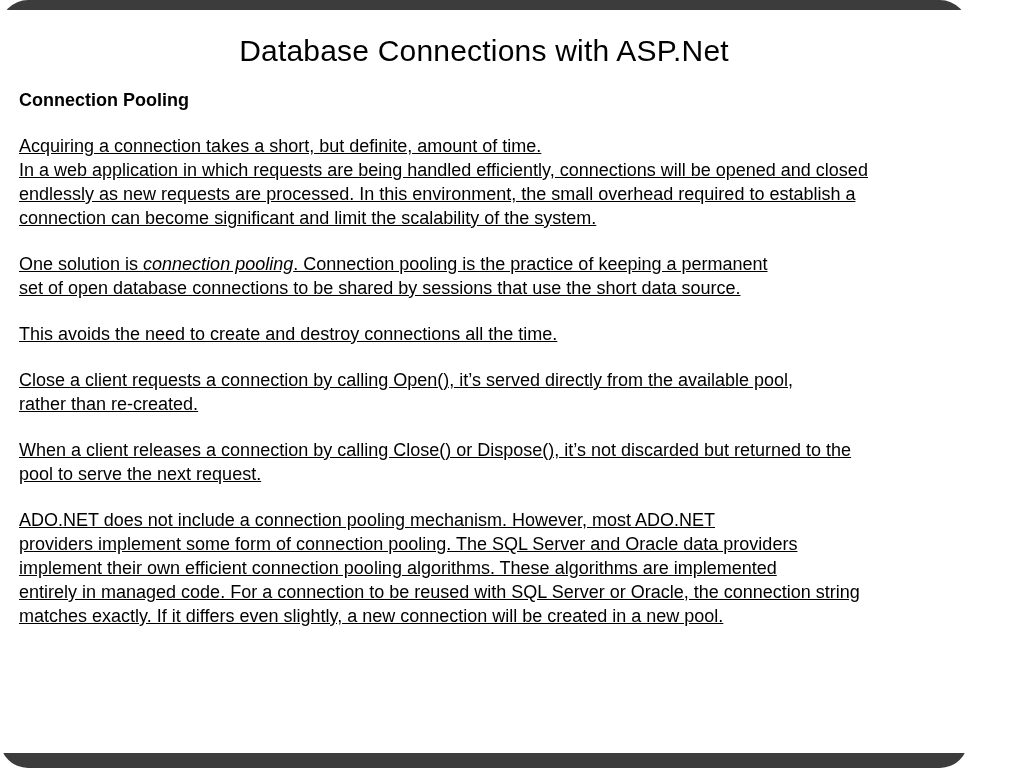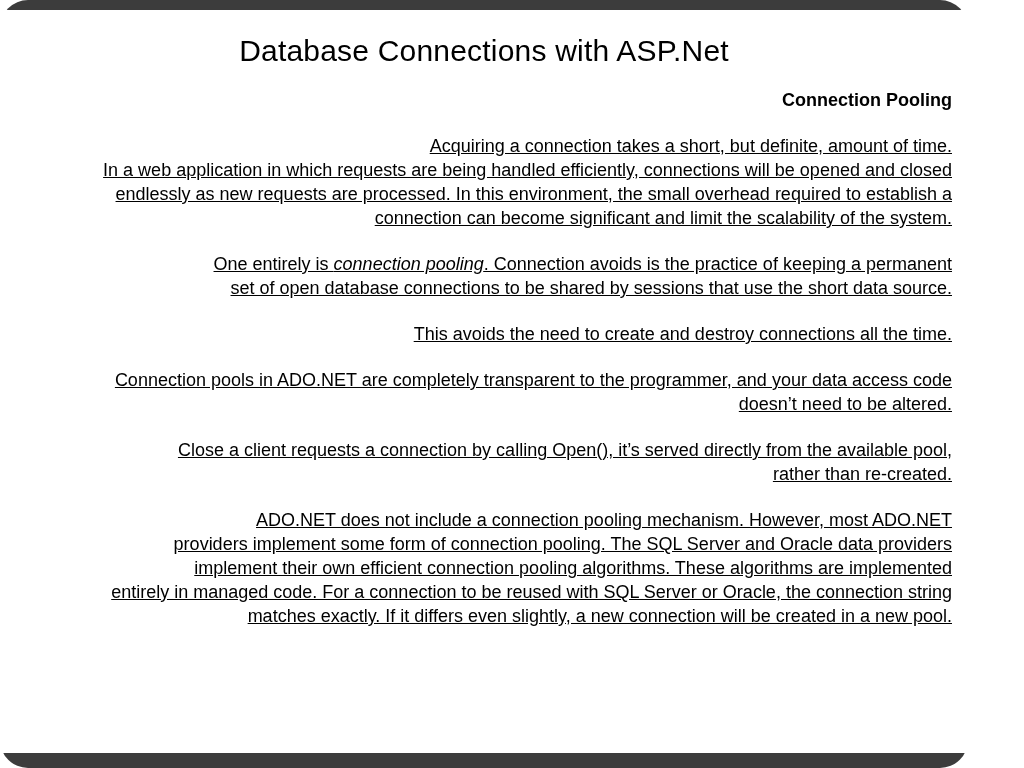--- a/index.html
+++ b/index.html
@@ -35,25 +35,24 @@
     margin: 0;
     padding-top: 34px;
     font-size: 30px;
     line-height: 34px;
     font-weight: 400;
     text-align: center;
     letter-spacing: 0.2px;
     white-space: pre;
   }
   .slide-body {
-    padding-left: 41px;
+    padding-left: 19px;
     padding-right: 16px;
     font-size: 18px;
     line-height: 24px;
-    text-align: right;
   }
   .section-heading {
     margin: 20px 0 0 0;
     font-size: 18px;
     line-height: 24px;
     font-weight: 700;
     white-space: pre;
   }
   .para {
     margin: 22px 0 0 0;
@@ -74,30 +73,30 @@
 
   <div class="slide-body">
 
     <h2 class="section-heading">Connection Pooling</h2>
 
     <div class="para">Acquiring a connection takes a short, but definite, amount of time.
 In a web application in which requests are being handled efficiently, connections will be opened and closed
 endlessly as new requests are processed. In this environment, the small overhead required to establish a
 connection can become significant and limit the scalability of the system.</div>
 
-    <div class="para"><span>One entirely is </span><em>connection pooling</em><span>. Connection avoids is the practice of keeping a permanent</span><br><span>set of open database connections to be shared by sessions that use the short data source.</span></div>
+    <div class="para"><span>One solution is </span><em>connection pooling</em><span>. Connection pooling is the practice of keeping a permanent</span><br><span>set of open database connections to be shared by sessions that use the short data source.</span></div>
 
     <div class="para">This avoids the need to create and destroy connections all the time.</div>
 
-    <div class="para">Connection pools in ADO.NET are completely transparent to the programmer, and your data access code
-doesn’t need to be altered.</div>
 
     <div class="para">Close a client requests a connection by calling Open(), it’s served directly from the available pool,
 rather than re-created.</div>
 
+    <div class="para">When a client releases a connection by calling Close() or Dispose(), it’s not discarded but returned to the
+pool to serve the next request.</div>
 
     <div class="para">ADO.NET does not include a connection pooling mechanism. However, most ADO.NET
 providers implement some form of connection pooling. The SQL Server and Oracle data providers
 implement their own efficient connection pooling algorithms. These algorithms are implemented
 entirely in managed code. For a connection to be reused with SQL Server or Oracle, the connection string
 matches exactly. If it differs even slightly, a new connection will be created in a new pool.</div>
 
   </div>
 
   <div class="chrome-bottom"></div>

